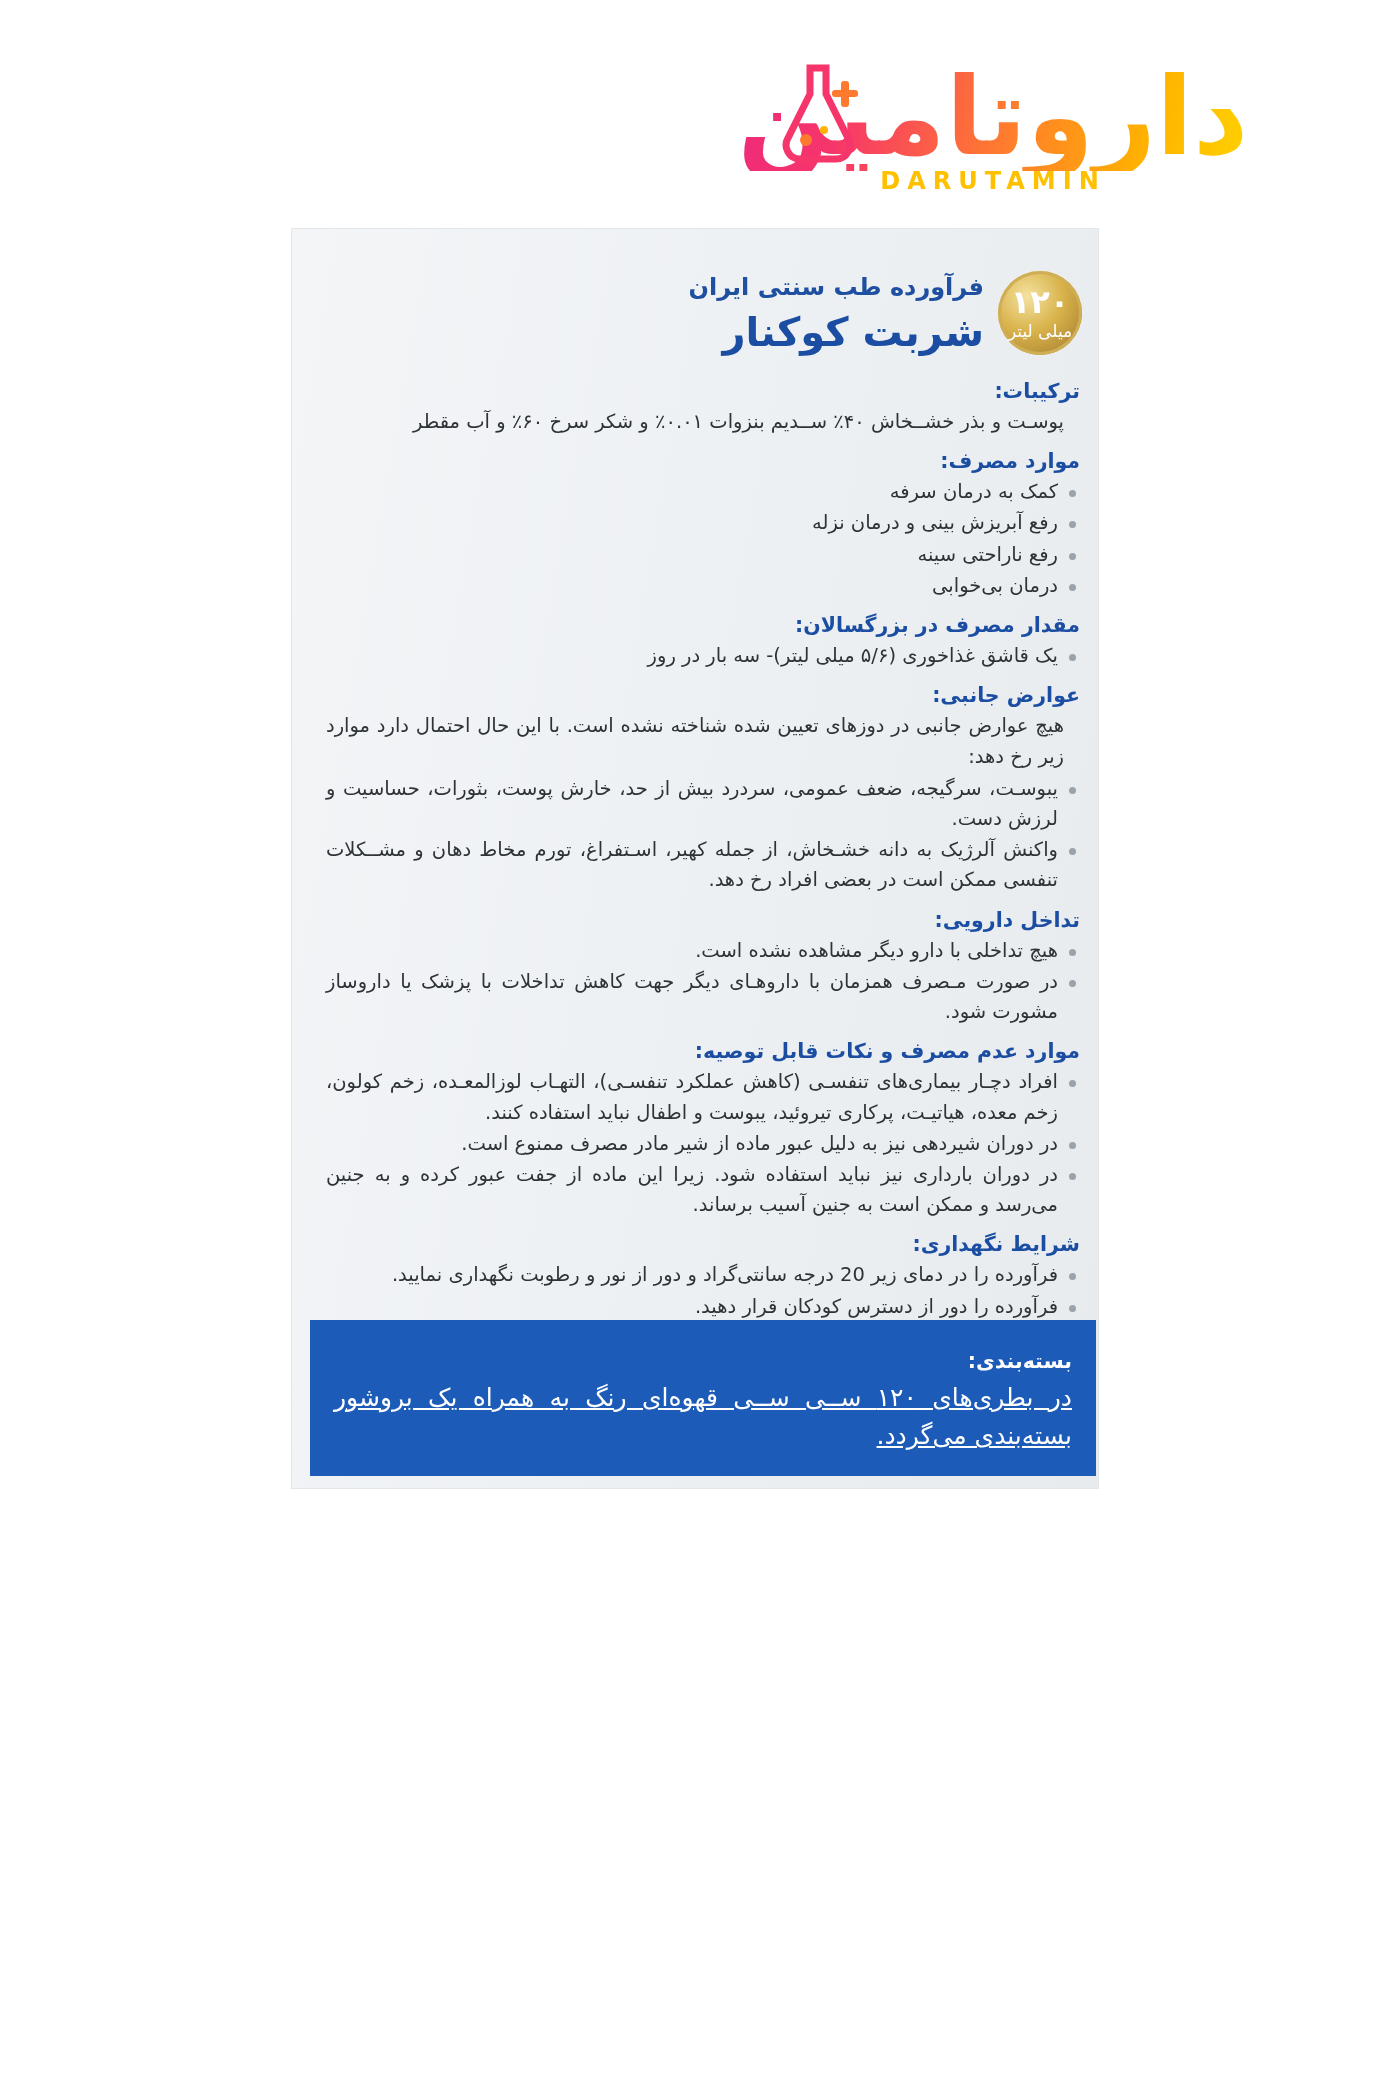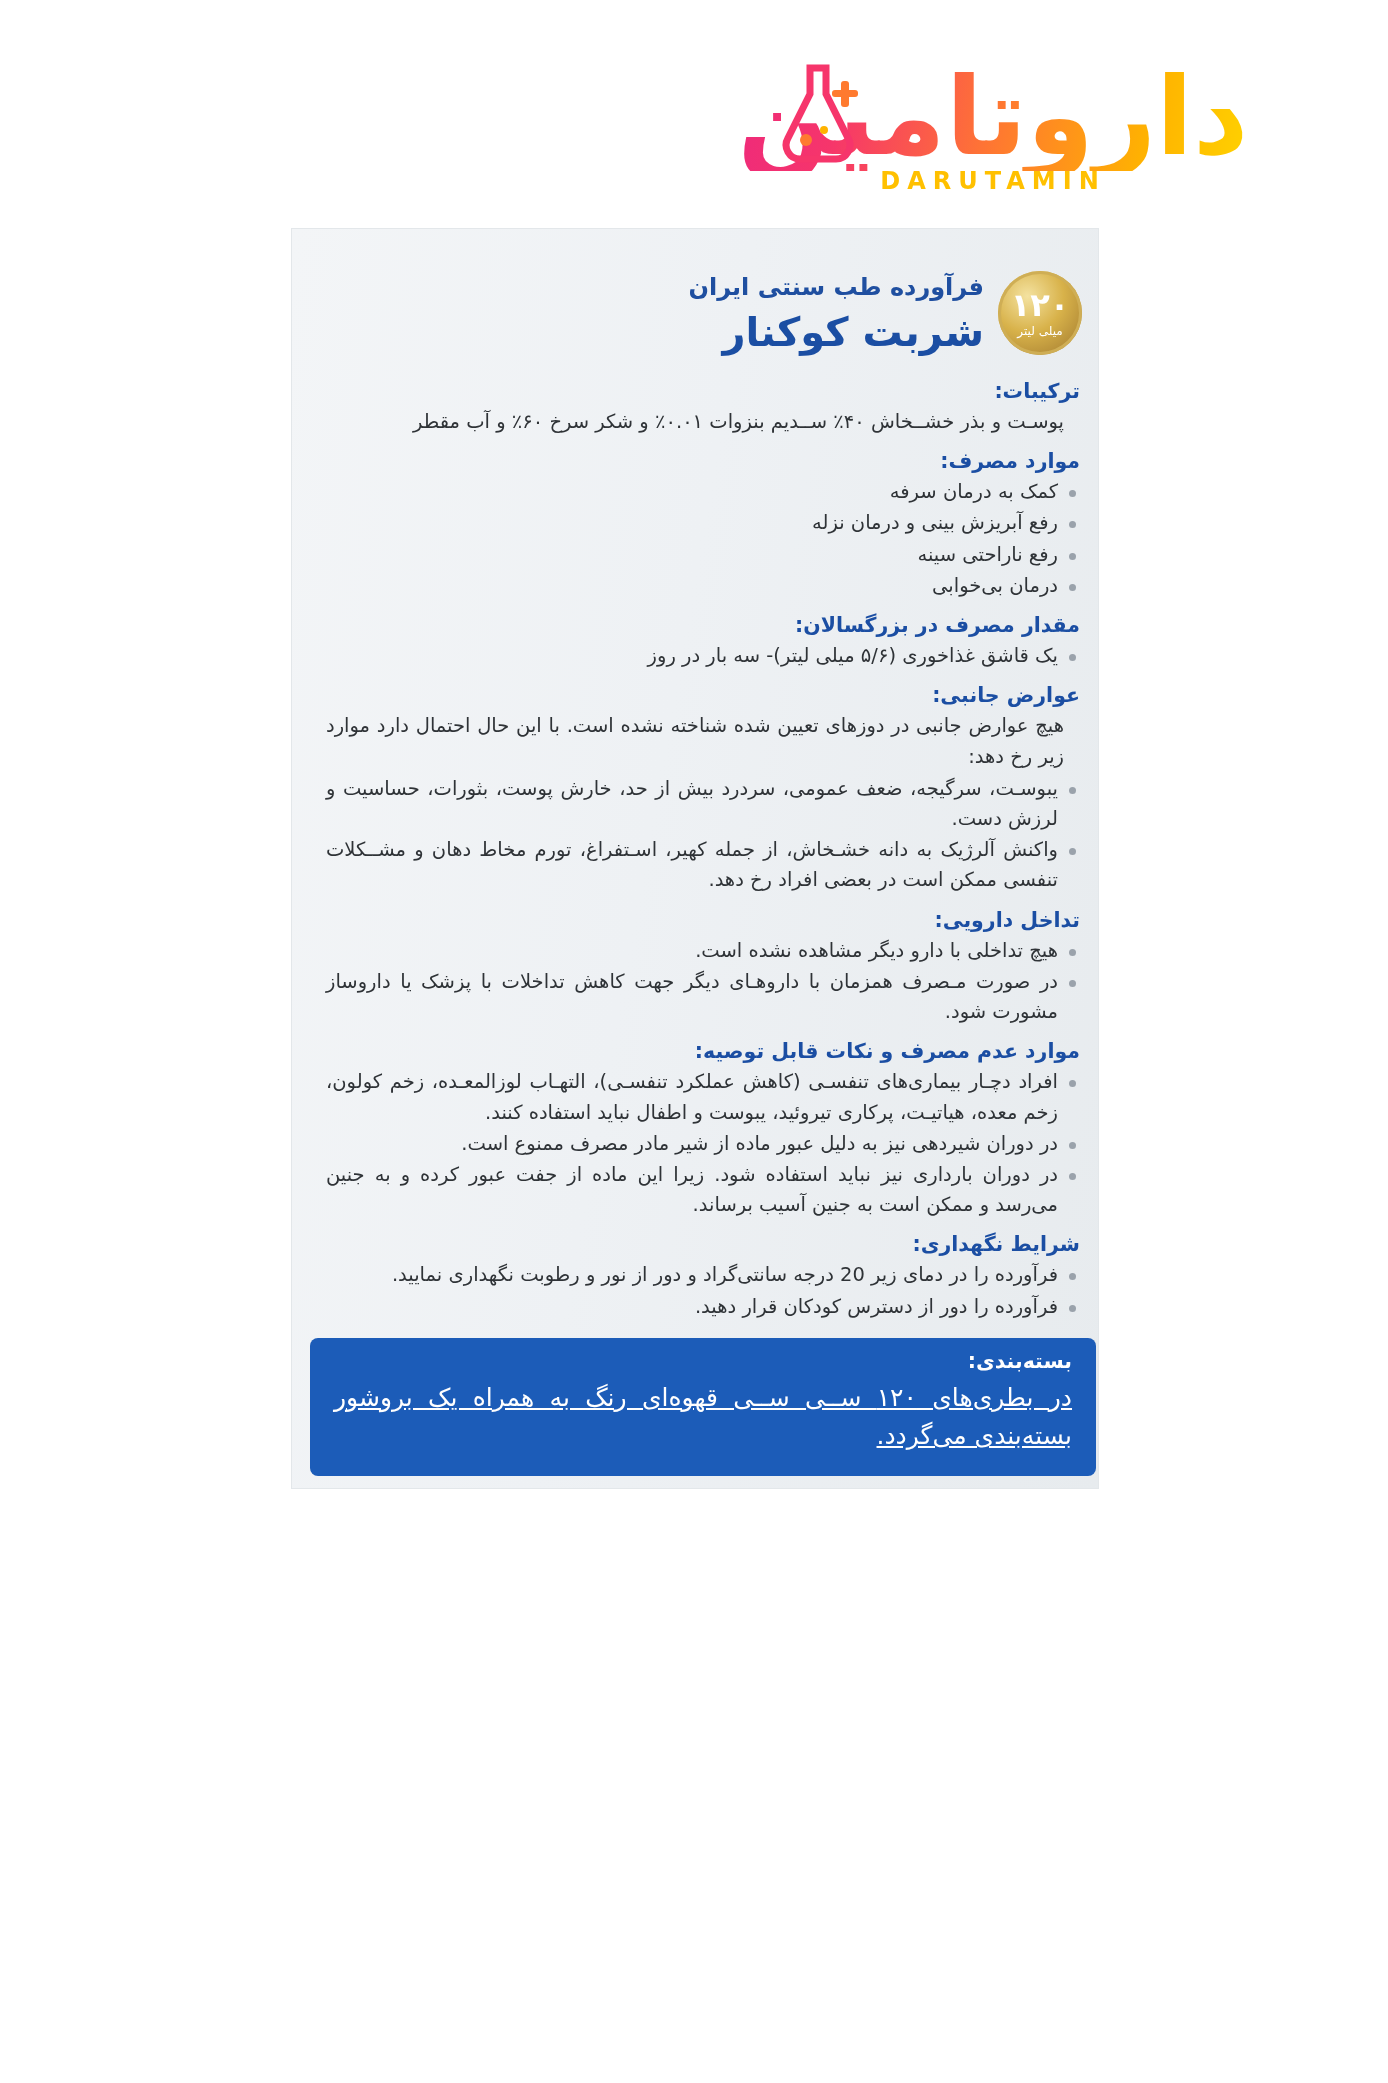--- a/index.html
+++ b/index.html
@@ -66,21 +66,21 @@
   }
   .badge{
     position:absolute;right:-2px;top:24px;
     width:84px;height:84px;border-radius:50%;
     background:radial-gradient(circle at 35% 30%, #f4e2a0 0%, #d8b24a 45%, #b8913a 75%, #e7cf8c 100%);
     box-shadow:inset 0 0 0 3px #cfae55;
     display:flex;flex-direction:column;align-items:center;justify-content:center;
     color:#ffffff;
   }
   .badge-num{font-size:32px;font-weight:bold;line-height:1;}
-  .badge-unit{font-size:12px;margin-top:3px;}
+  .badge-unit{font-size:17px;margin-top:3px;}
   .hdr-txt{
     position:absolute;right:96px;top:26px;text-align:right;
   }
   .hdr-sub{font-size:24px;color:#1f4fa0;font-weight:bold;}
   .hdr-title{font-size:40px;color:#1b4ea3;font-weight:bold;margin-top:8px;letter-spacing:-1px;}
   
   .content{margin-top:6px;text-align:right;color:#2d3033;}
   .sec-title{
     color:#1b4ea3;font-weight:bold;font-size:20.5px;
     margin:12px 0 4px 0;
@@ -97,22 +97,22 @@
     text-align:justify;
   }
   ul.bl li::before{
     content:"";position:absolute;right:4px;top:13px;
     width:7px;height:7px;border-radius:50%;background:#9aa2ab;
   }
   
   .pkg{
     position:absolute;left:-16px;right:-16px;bottom:-2px;
     background:#1c5cb8;
-    border-radius:8px;
-    padding:11px 24px 20px 24px;
+    border-radius:0;
+    padding:29px 24px 20px 24px;
     color:#ffffff;
     box-sizing:border-box;
   }
   .pkg-title{font-size:20.5px;font-weight:bold;margin-bottom:6px;}
   .pkg-text{font-size:25px;line-height:1.55;text-align:justify;text-decoration:underline;}
 </style>
 </head>
 <body>
 
 <div class="logo-wrap">

